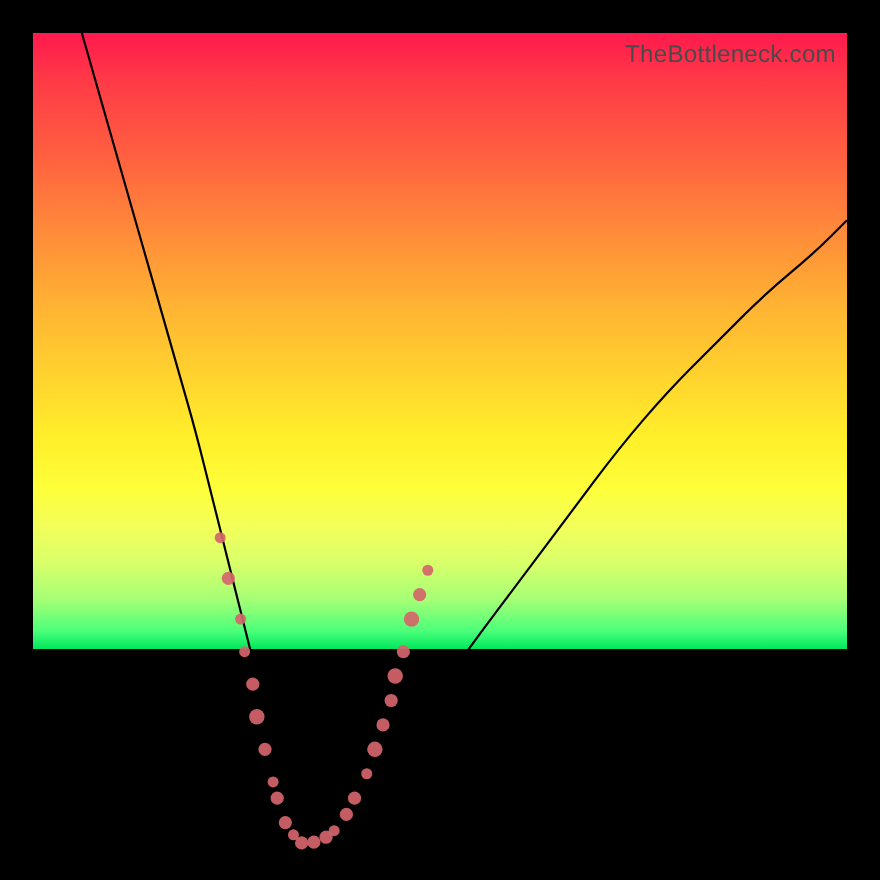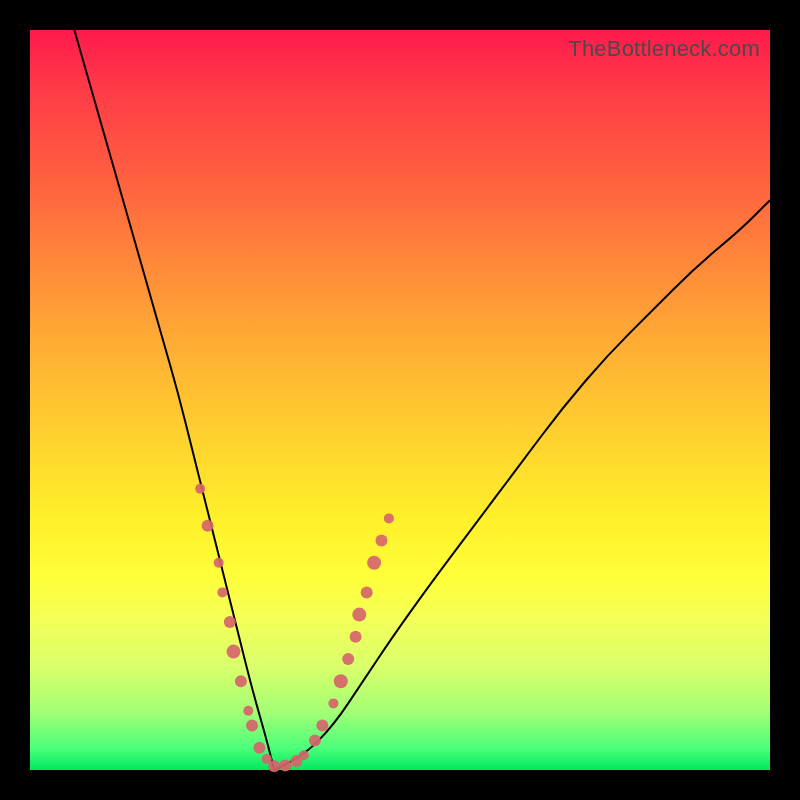--- a/index.html
+++ b/index.html
@@ -9,21 +9,21 @@
     height: 800px;
     background: #000;
     font-family: Arial, Helvetica, sans-serif;
     overflow: hidden;
   }
   .frame {
     position: absolute;
     left: 30px;
     top: 30px;
     width: 740px;
-    height: 740px;
+    height: 560px;
     background: linear-gradient(to bottom,
       #ff1a4d 0%,
       #ff3b47 8%,
       #ff6040 20%,
       #ff8a3a 32%,
       #ffb233 44%,
       #ffd42e 56%,
       #fff02a 66%,
       #feff3a 74%,
       #f3ff5a 80%,

